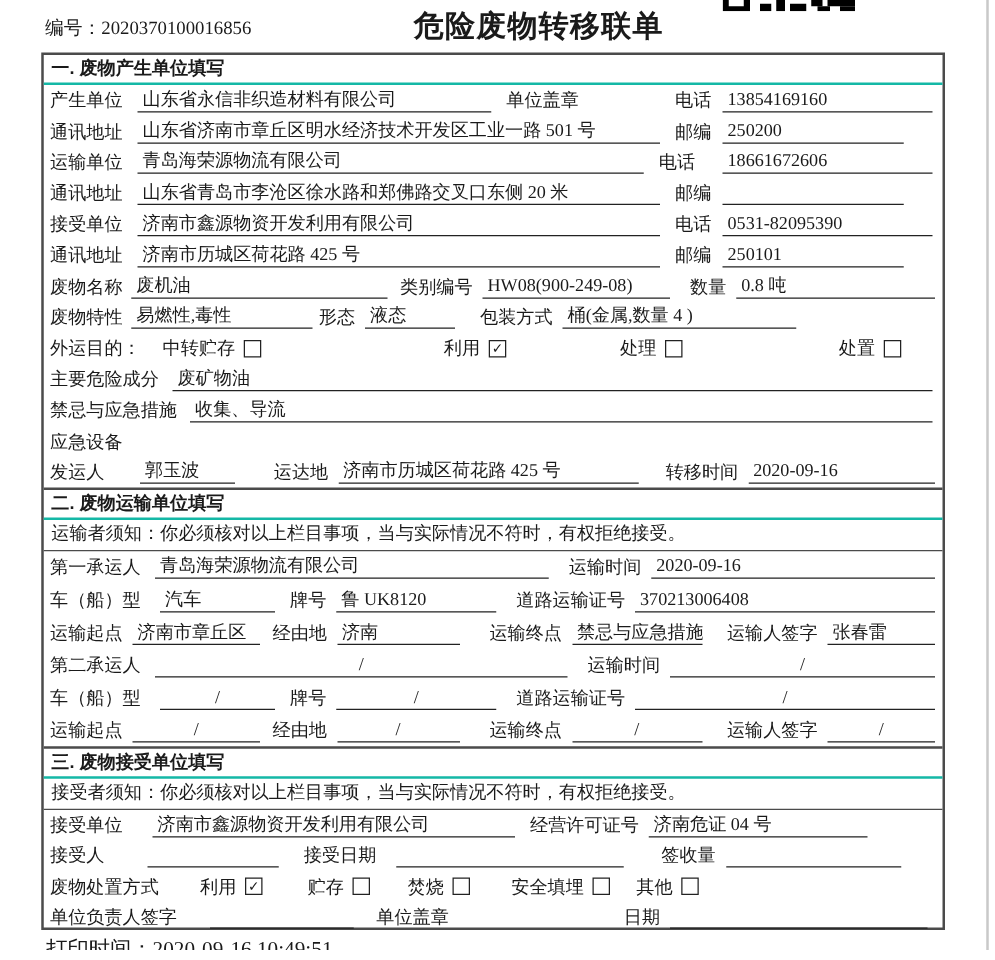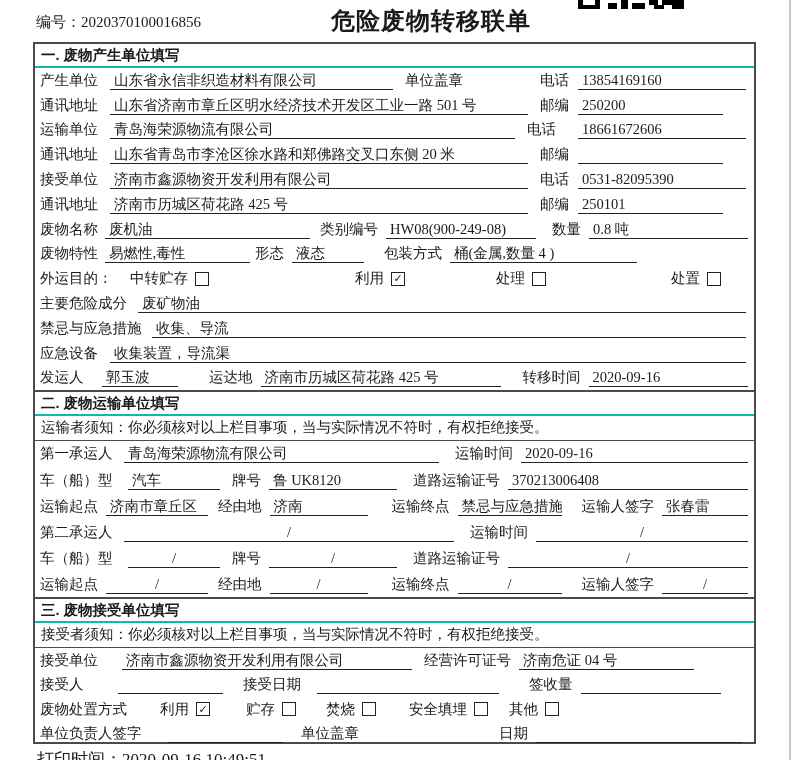--- a/index.html
+++ b/index.html
@@ -154,26 +154,25 @@
       <span class="u grow" style="margin-left:8px;margin-right:2px">废矿物油</span>
     </div>
 
     <div class="row">
       <span class="lab" style="width:104px">禁忌与应急措施</span>
       <span class="u grow" style="margin-left:8px;margin-right:2px">收集、导流</span>
     </div>
 
     <div class="row">
       <span class="lab" style="width:62px">应急设备</span>
-      <span class="u grow" style="margin-left:8px;margin-right:2px">收集装置，导流渠</span>
     </div>
 
     <div class="row">
       <span class="lab" style="width:48px">发运人</span>
-      <span class="u" style="width:76px;margin-left:14px">郭玉波</span>
+      <span class="u" style="width:76px;margin-left:24px">郭玉波</span>
       <span class="lab" style="margin-left:31px">运达地</span>
       <span class="u" style="width:240px;margin-left:8px">济南市历城区荷花路 425 号</span>
       <span class="lab" style="margin-left:22px">转移时间</span>
       <span class="u grow" style="margin-left:8px">2020-09-16</span>
     </div>
 
     <div class="sec-h mid">二. 废物运输单位填写</div>
     <div class="notice">运输者须知：你必须核对以上栏目事项，当与实际情况不符时，有权拒绝接受。</div>
 
     <div class="row r2">

